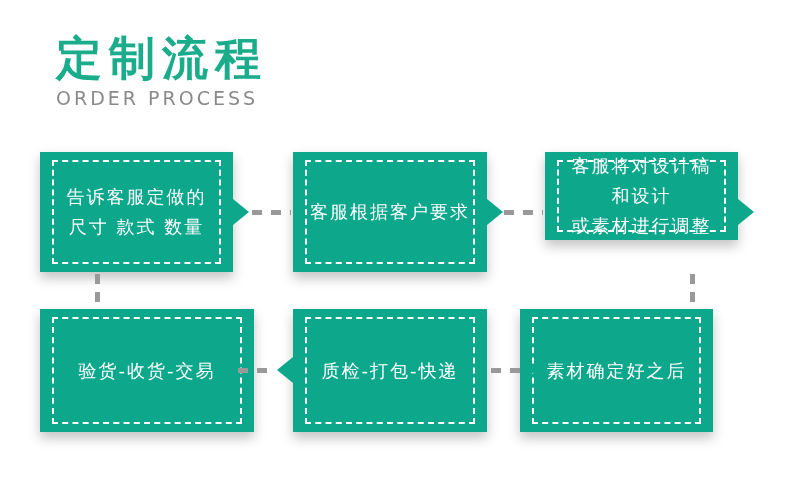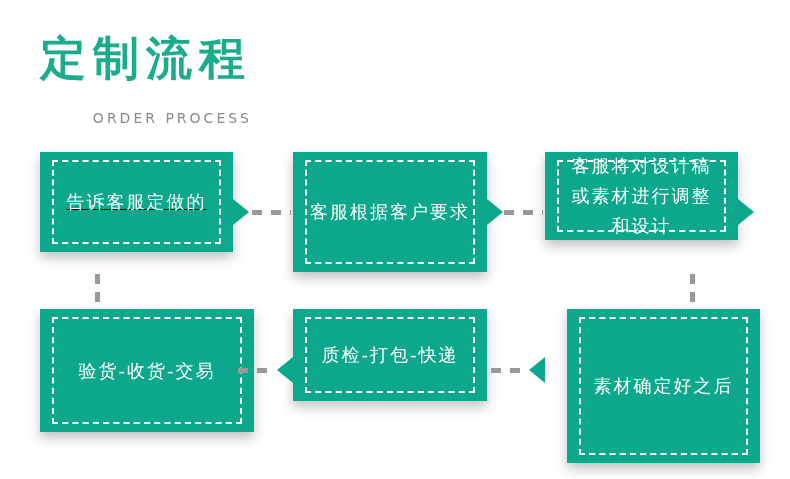--- a/index.html
+++ b/index.html
@@ -3,23 +3,23 @@
 <meta charset="utf-8">
 <style>
   html,body{margin:0;padding:0;}
   body{
     width:790px;height:479px;background:#ffffff;overflow:hidden;position:relative;
     font-family:"DejaVu Sans","Liberation Sans",sans-serif;
   }
   .stage{position:absolute;inset:0;}
 
   
-  .hdr{position:absolute;left:40px;top:30px;text-align:right;}
+  .hdr{position:absolute;left:56px;top:30px;}
   .title{font-size:46px;font-weight:800;color:#1BAC8C;letter-spacing:7px;line-height:56px;}
-  .subtitle{margin-top:20px;font-size:14px;color:#8A8A8A;letter-spacing:3px;line-height:24px;}
+  .subtitle{margin-top:0;font-size:19px;color:#8A8A8A;letter-spacing:3px;line-height:24px;}
 
   
   .box{
     position:absolute;background:#0DA78C;
     box-shadow:0 6px 11px rgba(40,40,40,0.28);
     display:flex;align-items:center;justify-content:center;
   }
   .frame{
     position:absolute;left:12px;right:12px;top:8px;bottom:8px;
     border:2px dashed #ffffff;
@@ -33,59 +33,60 @@
   .hdash{position:absolute;height:5px;
     background:repeating-linear-gradient(90deg,#999999 0 10px,transparent 10px 19px);}
   .vdash{position:absolute;width:5px;
     background:repeating-linear-gradient(180deg,#999999 0 10px,transparent 10px 18px);}
   .arrow{position:absolute;width:0;height:0;
     border-top:13px solid transparent;border-bottom:13px solid transparent;}
   .arrow.right{border-left:16px solid #0DA78C;}
   .arrow.left{border-right:16px solid #0DA78C;}
 
   
-  .b1{left:40px;top:152px;width:193px;height:100px;text-decoration:underline;}
+  .b1{left:40px;top:152px;width:193px;height:120px;}
   .b2{left:293px;top:152px;width:194px;height:120px;font-family:Liberation Serif, serif;}
   .b3{left:545px;top:152px;width:193px;height:88px;}
   .b4{left:40px;top:309px;width:214px;height:123px;}
-  .b5{left:293px;top:309px;width:194px;height:92px;}
-  .b6{left:567px;top:309px;width:193px;height:154px;}
+  .b5{left:293px;top:309px;width:194px;height:123px;}
+  .b6{left:520px;top:309px;width:193px;height:123px;}
 </style>
 </head>
 <body>
 
 <div class="stage">
 
   <div class="hdr">
     <div class="title">定制流程</div>
     <div class="subtitle">ORDER PROCESS</div>
   </div>
 
   <div class="box b1">
     <div class="frame"></div>
     <div class="txt">
       <div>告诉客服定做的</div>
+      <div>尺寸 款式 数量</div>
       <div></div>
     </div>
   </div>
 
   <div class="box b2">
     <div class="frame"></div>
     <div class="txt">
       <div>客服根据客户要求</div>
       <div></div>
     </div>
   </div>
 
   <div class="box b3">
     <div class="frame"></div>
     <div class="txt">
       <div>客服将对设计稿</div>
+      <div>和设计</div>
       <div>或素材进行调整</div>
-      <div>和设计</div>
     </div>
   </div>
 
   <div class="box b4">
     <div class="frame"></div>
     <div class="txt">
       <div>验货-收货-交易</div>
       <div></div>
     </div>
   </div>

